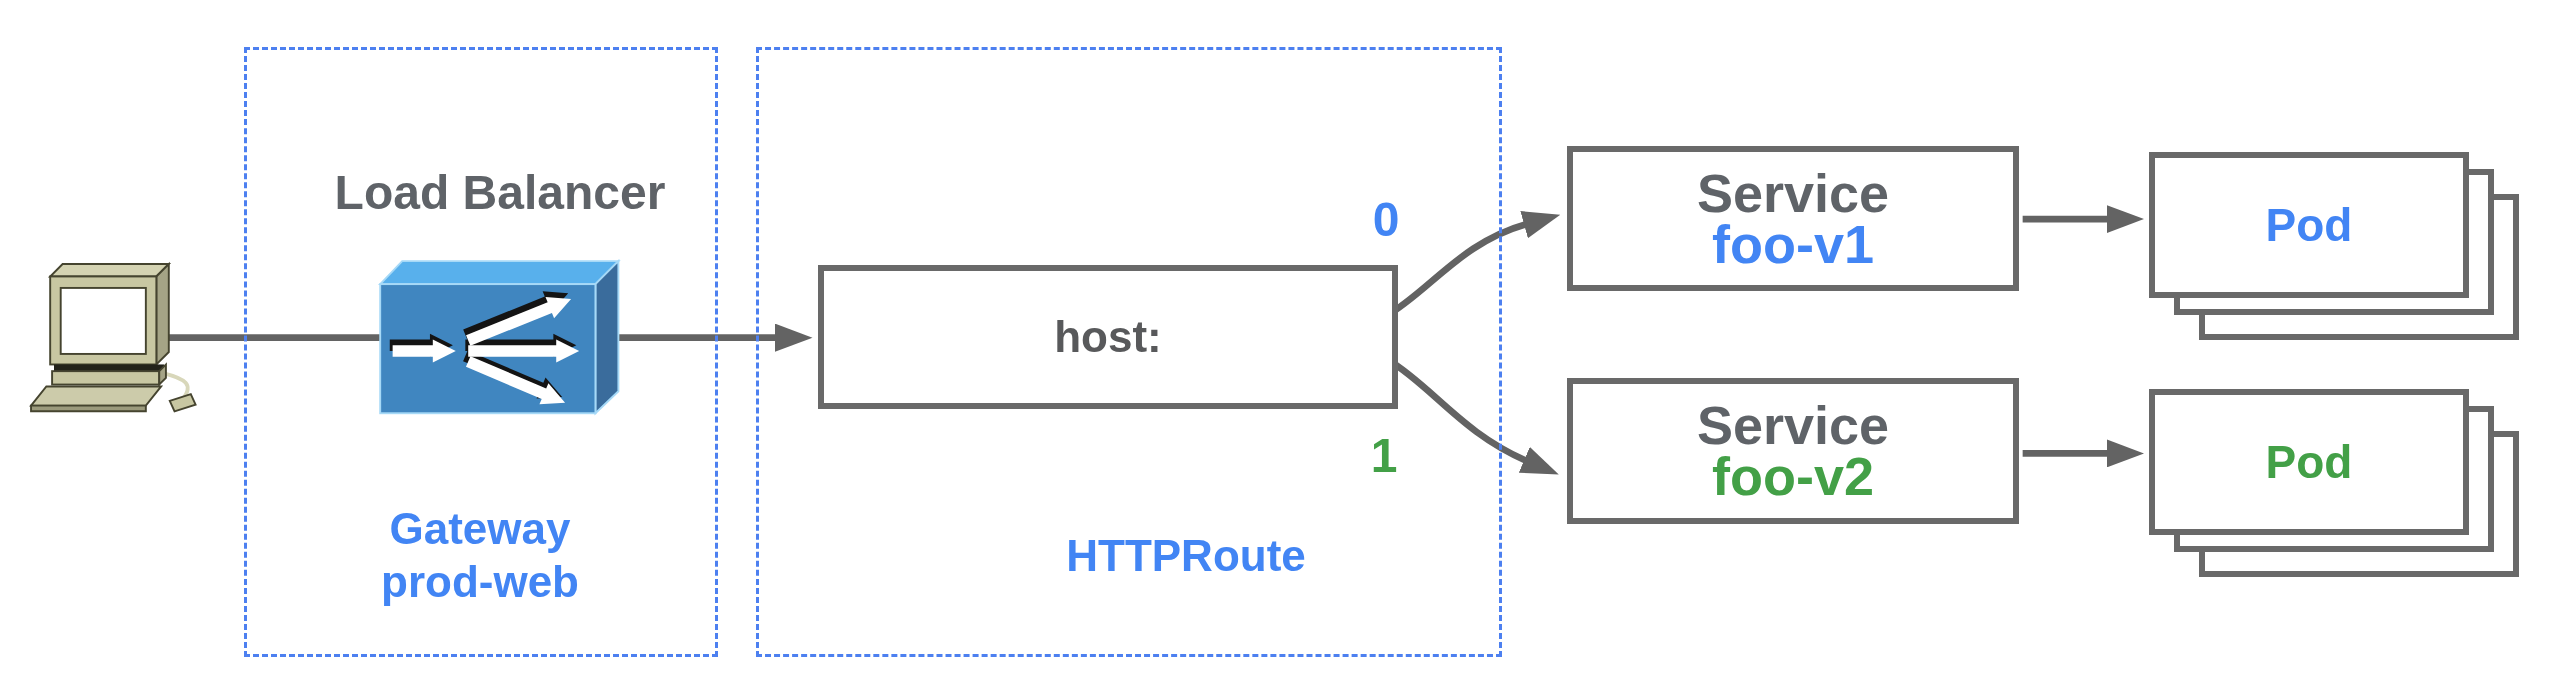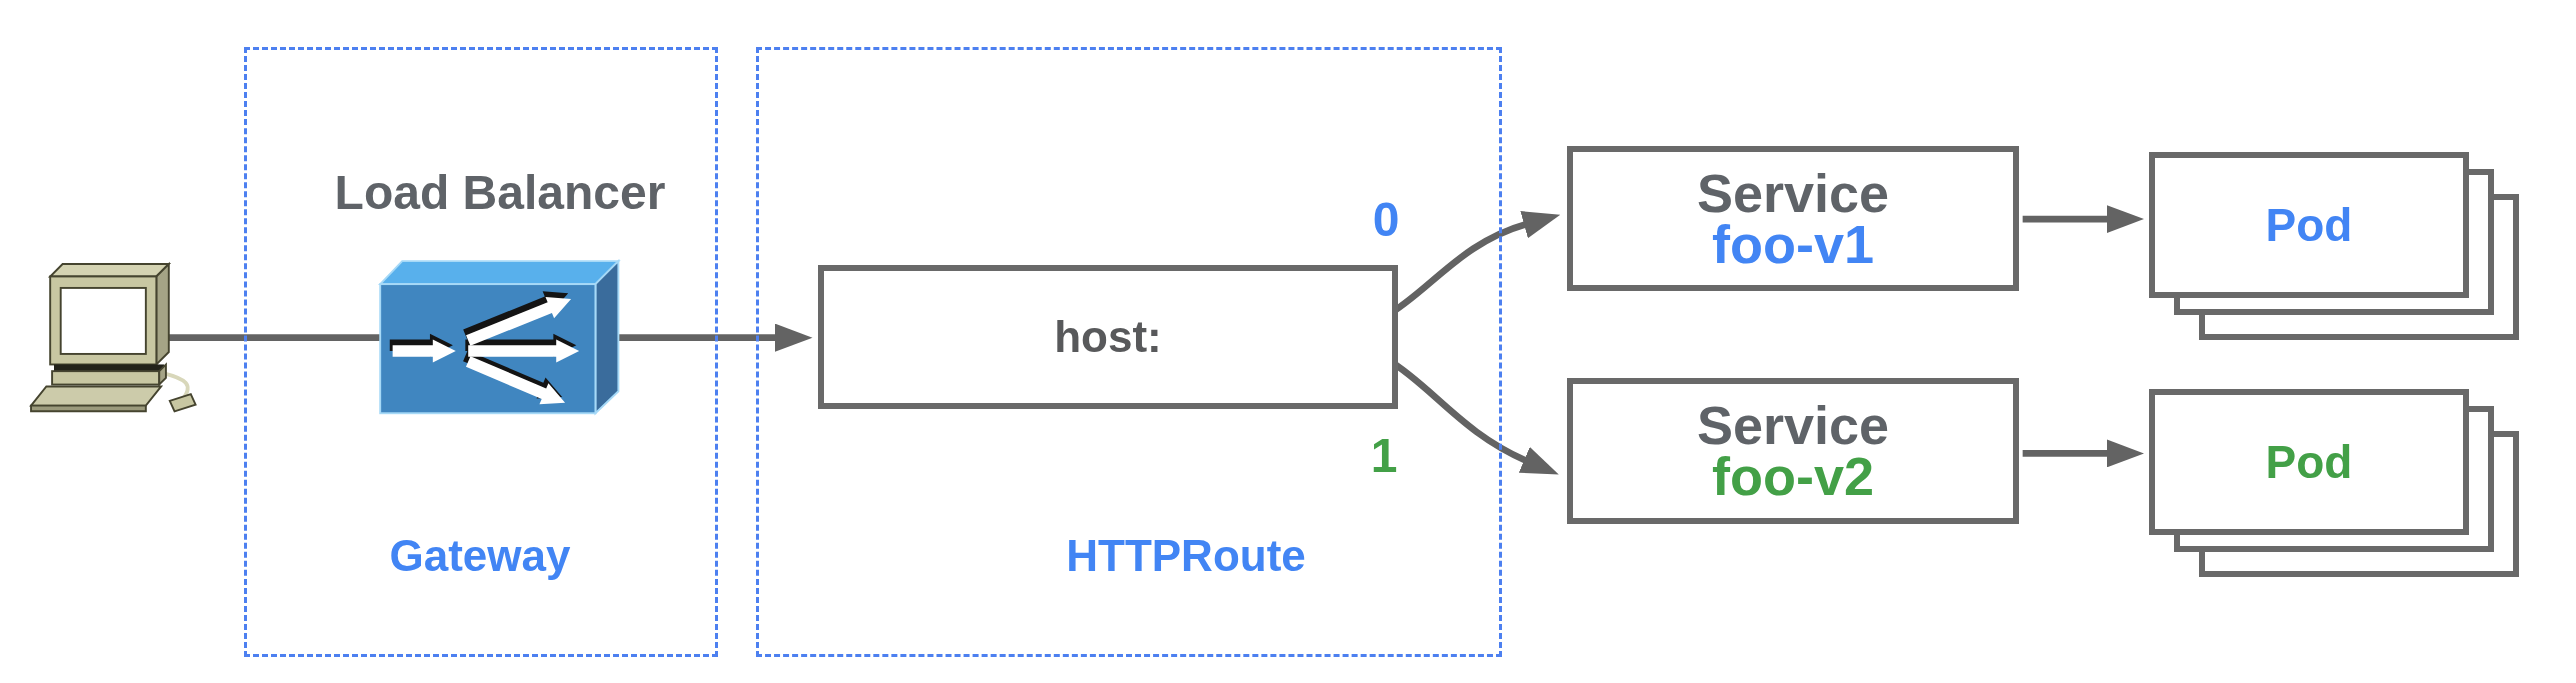--- a/index.html
+++ b/index.html
@@ -126,20 +126,21 @@
   </svg>
 
   <div id="gateway-box" class="dashed-box"></div>
 
   <div id="httproute-box" class="dashed-box"></div>
 
   <div id="lb-title" class="label">Load Balancer</div>
 
   <div id="gateway-label" class="label group-label">
     <div>Gateway</div>
+    <div>prod-web</div>
   </div>
 
   <div id="httproute-label" class="label group-label">
     <div>HTTPRoute</div>
   </div>
 
   <div id="host-box" class="solid-box">
     <span class="host-key">host:</span>
   </div>
 

